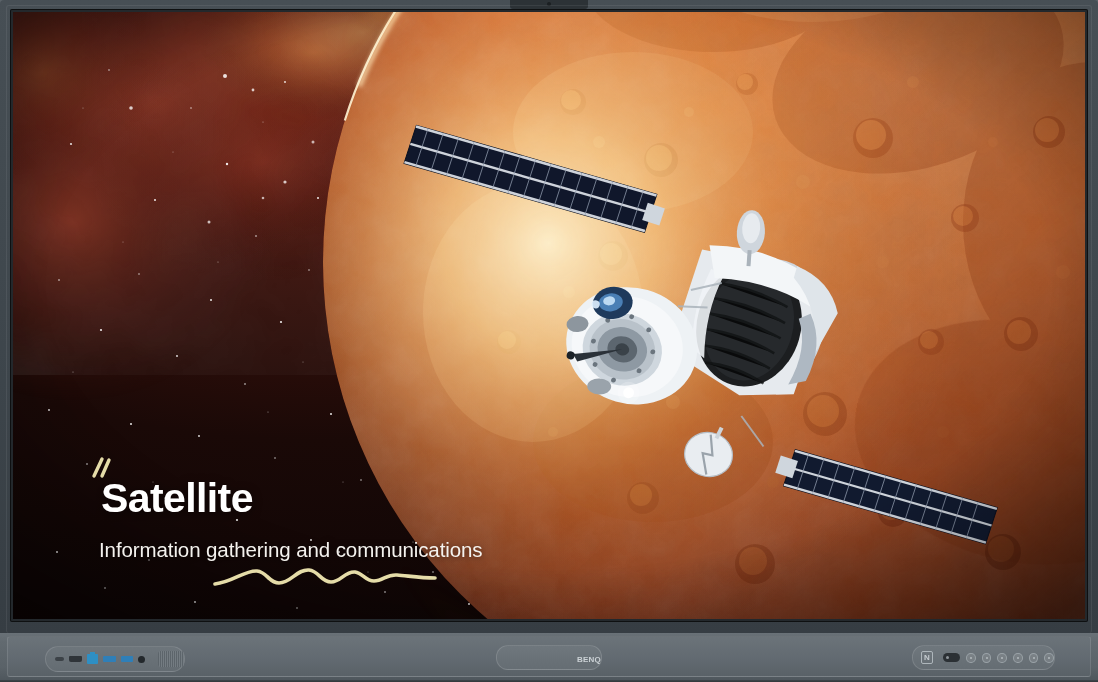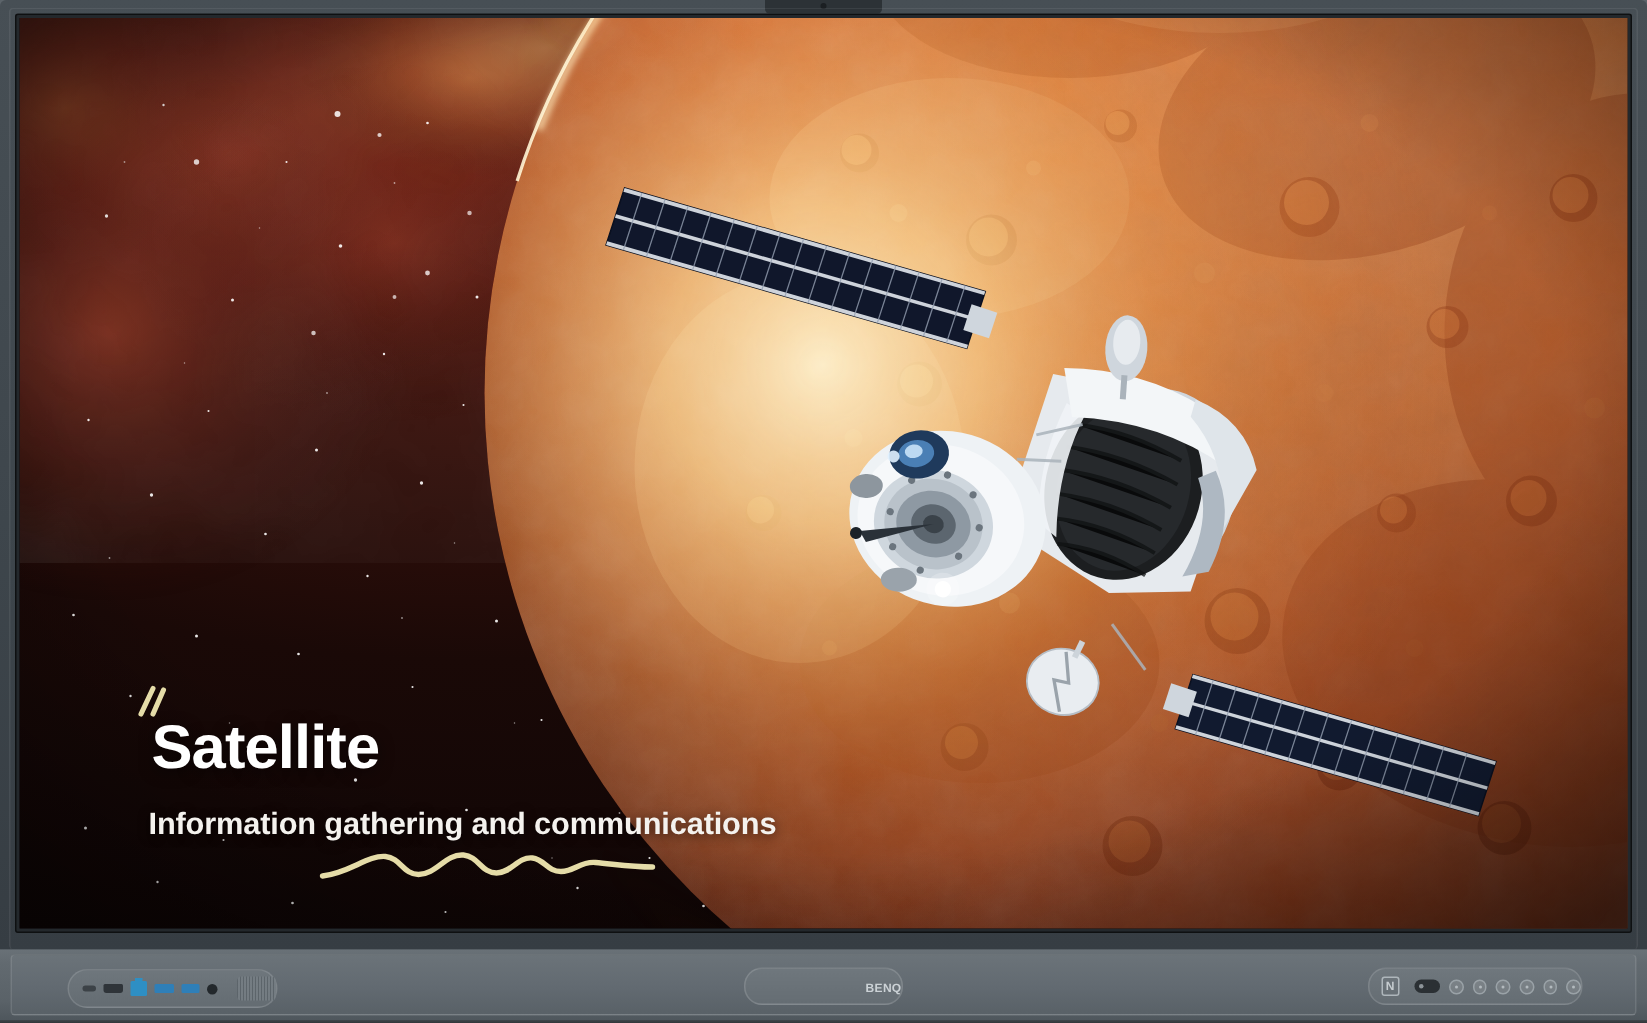--- a/index.html
+++ b/index.html
@@ -50,21 +50,21 @@
     position:absolute; left:78px; top:424px; width:26px; height:24px;
   }
   .slide-title{
     position:absolute; left:88px; top:446px;
     font-size:41px; font-weight:700; color:#ffffff;
     letter-spacing:-0.6px; line-height:1;
     text-shadow:0 2px 10px rgba(0,0,0,.55);
   }
   .slide-subtitle{
     position:absolute; left:86px; top:508px;
-    font-size:20.5px; font-weight:700; color:#f4f2ee;
+    font-size:20.5px; font-weight:400; color:#f4f2ee;
     letter-spacing:-0.1px; line-height:1;
     text-shadow:0 1px 7px rgba(0,0,0,.55);
   }
   .squiggle{
     position:absolute; left:198px; top:530px; width:230px; height:30px;
   }
 
   
   .chin{
     position:absolute; left:0; top:633px; width:1098px; height:49px;

